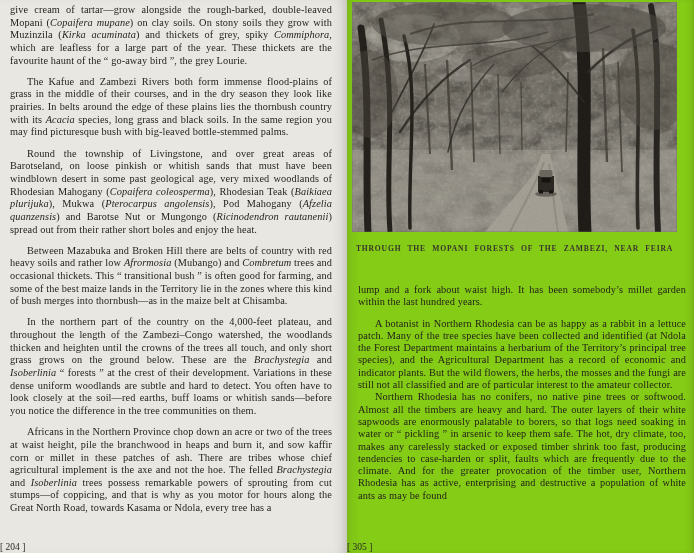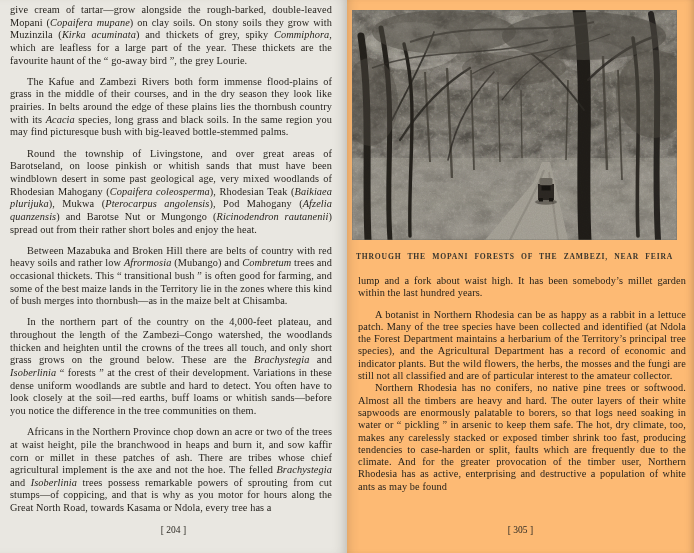--- a/index.html
+++ b/index.html
@@ -16,43 +16,42 @@
     width: 347px; height: 553px;
     overflow: hidden;
     box-sizing: border-box;
   }
   .page-left {
     background: #e9e7e1;
     padding: 4px 15px 0 10px;
     box-shadow: inset -10px 0 14px -10px rgba(60,55,45,0.35);
   }
   .page-right {
-    background: #fdba74;
-    padding: 10px 8px 0 11px;
+    background: #84cc16;
+    padding: 2px 8px 0 11px;
     box-shadow: inset 10px 0 12px -10px rgba(60,55,45,0.25),
                 inset -6px 0 8px -6px rgba(60,55,45,0.35);
     font-family: Liberation Serif, serif;
   }
   .text-col {
     font-size: 10.3px;
     line-height: 12.65px;
     text-align: justify;
     letter-spacing: 0.1px;
   }
   .page-right .text-col { line-height: 12.3px; }
   .text-col p { margin: 8.5px 0 0 0; text-indent: 17px; }
   .page-right .text-col p { margin-top: 9px; }
   .text-col p.no-indent { text-indent: 0; }
   .text-col p:first-child { margin-top: 0; }
-  .page-right .text-col.below-photo { margin-top: 14px; }
+  .page-right .text-col.below-photo { margin-top: 31px; }
   i { font-style: italic; }
   .page-number {
     position: absolute;
-    bottom: 18px; left: 0; right: 0;
-    text-align: center;
+    bottom: 1px; left: 0; right: 0;
     font-size: 9.5px;
     color: #2b2822;
   }
   figure.photo {
     margin: 0 0 0 -6px;
     width: 325px; height: 230px;
     line-height: 0;
   }
   figure.photo svg { width: 325px; height: 230px; }
   .caption {

